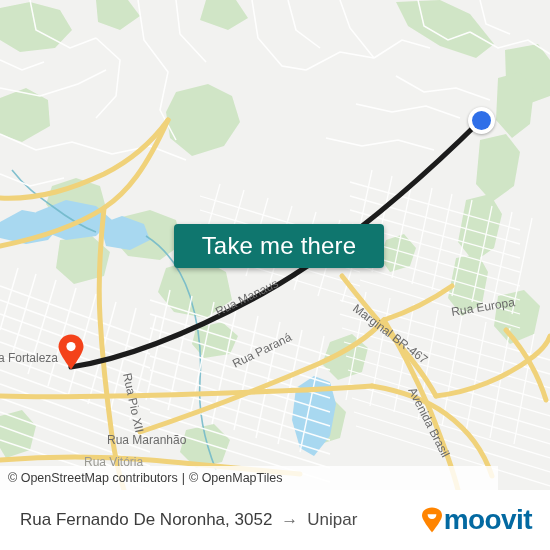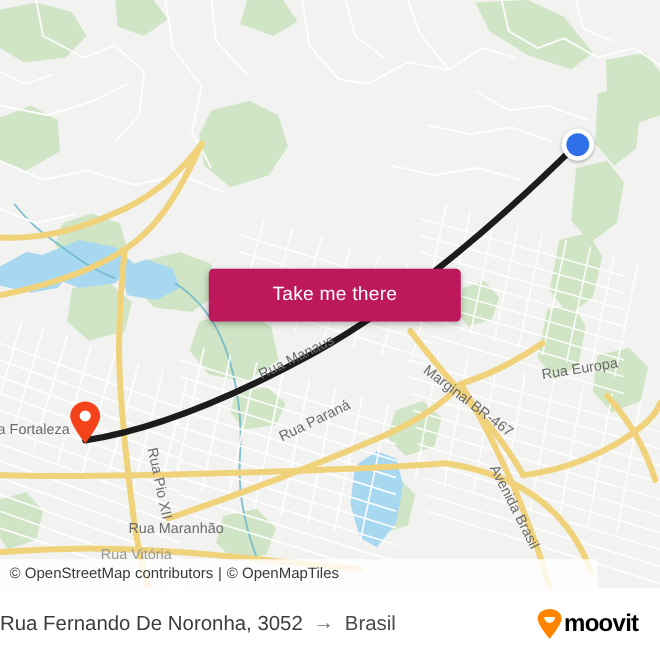--- a/index.html
+++ b/index.html
@@ -23,52 +23,52 @@
   .dest-marker .dot{
     position:absolute;left:4px;top:4px;width:19px;height:19px;border-radius:50%;
     background:#2f6fe8;
   }
 
   .origin-marker{position:absolute;left:57px;top:334px;width:28px;height:36px;z-index:40;}
 
   
   .cta{
     position:absolute;left:174px;top:224px;width:210px;height:44px;
-    background:#be185d;border-radius:4px;
+    background:#0f766e;border-radius:4px;
     box-shadow:0 2px 5px rgba(0,0,0,.30);
     display:flex;align-items:center;justify-content:center;
-    color:#ffffff;font-size:16px;letter-spacing:.2px;
+    color:#ffffff;font-size:24px;letter-spacing:.2px;
     cursor:pointer;z-index:60;border:0;
   }
 
   
   .attrib{
     position:absolute;left:0;bottom:0;width:498px;height:24px;
     background:rgba(255,255,255,.82);
     display:flex;align-items:center;z-index:50;
   }
   .attrib-text{
     font-size:12.5px;color:#3a3a3a;padding-left:8px;white-space:nowrap;
   }
   .attrib-sep{padding:0 4px;color:#3a3a3a;}
 
   
   .footer{
     position:absolute;left:0;top:490px;width:550px;height:60px;
     background:#ffffff;display:flex;align-items:center;
   }
   .footer-route{
-    display:flex;align-items:baseline;white-space:nowrap;
+    display:flex;align-items:baseline;padding-left:20px;white-space:nowrap;
   }
   .route-from{font-size:17px;color:#3c3c3c;}
   .route-arrow{font-size:17px;color:#6d6d6d;padding:0 9px;position:relative;top:-1px;}
   .route-to{font-size:17px;color:#4a4a4a;}
 
   .brand{position:absolute;right:18px;top:50%;transform:translateY(-50%);display:flex;align-items:center;}
-  .brand-word{font-size:20px;font-weight:bold;color:#000000;letter-spacing:-.6px;margin-left:1px;}
+  .brand-word{font-size:28px;font-weight:bold;color:#0369a1;letter-spacing:-.6px;margin-left:1px;}
 </style>
 </head>
 <body>
 
 <div id="app">
 
   <div class="map-wrap">
     <svg class="map-svg" viewBox="0 0 550 490" xmlns="http://www.w3.org/2000/svg">
       <defs>
         <clipPath id="mapclip">
@@ -306,21 +306,21 @@
       <div class="attrib-text">
         <span>© OpenStreetMap contributors</span><span class="attrib-sep">|</span><span>© OpenMapTiles</span>
       </div>
     </div>
   </div>
 
   <div class="footer">
     <div class="footer-route">
       <span class="route-from">Rua Fernando De Noronha, 3052</span>
       <span class="route-arrow">→</span>
-      <span class="route-to">Brasil</span>
+      <span class="route-to">Unipar</span>
     </div>
 
     <div class="brand">
       <svg width="22" height="26" viewBox="0 0 22 26">
         <path d="M11 25.4 C11 25.4 21 13.6 21 8.6 C21 3.6 16.5 0.4 11 0.4
                  C5.5 0.4 1 3.6 1 8.6 C1 13.6 11 25.4 11 25.4 Z" fill="#ff8400"></path>
         <path d="M6.6 7.2 C6.6 10.2 8.4 12.0 11 12.0 C13.6 12.0 15.4 10.2 15.4 7.2 Z" fill="#ffffff"></path>
       </svg>
       <span class="brand-word">moovit</span>
     </div>

